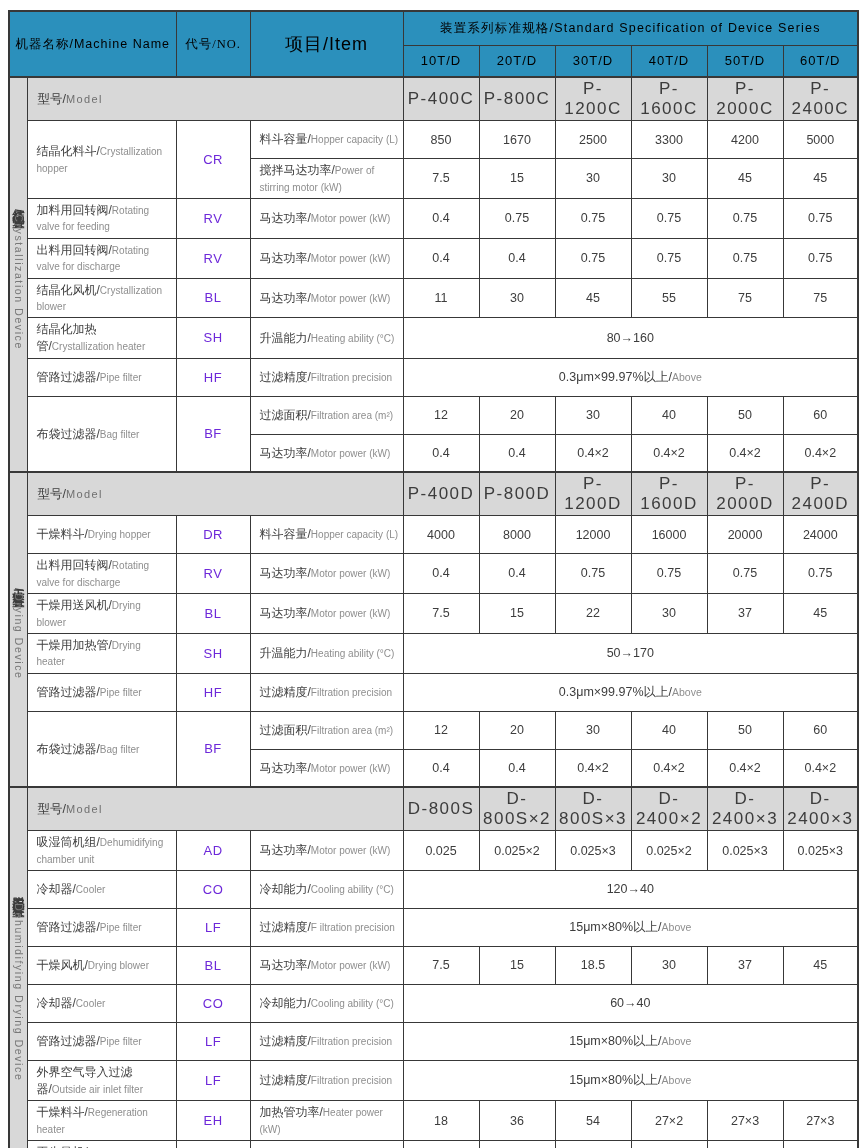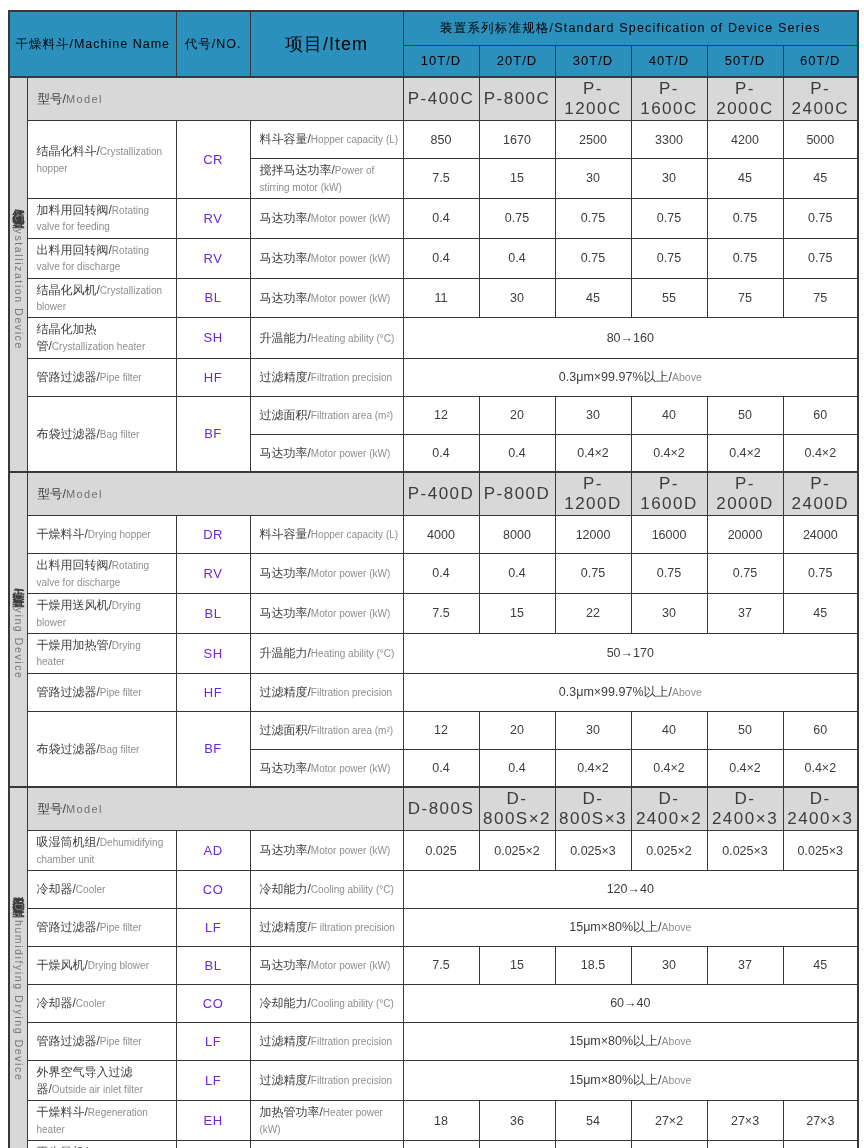--- a/index.html
+++ b/index.html
@@ -3,21 +3,21 @@
 <meta charset="utf-8">
 <style>
   * { box-sizing: border-box; }
   html,body { margin:0; padding:0; background:#f4f6f8; }
   body { width:864px; height:1148px; font-family:"Liberation Sans","DejaVu Sans",sans-serif; }
   .page { width:864px; height:1148px; background:#ffffff; padding:10px 7px 8px 8px; }
   table.spec { border-collapse:collapse; table-layout:fixed; width:849px; border:2px solid #383838; }
   th, td { border:1px solid #383838; overflow:hidden; }
   thead th { background:#2b90bc; color:#000000; font-weight:normal; text-align:center; vertical-align:middle; }
   th.h-machine { font-size:12.5px; letter-spacing:1px; }
-  th.h-no { font-size:12.5px; letter-spacing:1px; }
+  th.h-no { font-size:12.5px; letter-spacing:1px;font-family:Liberation Serif, serif; }
   th.h-item { font-size:18px; letter-spacing:1px; }
   th.h-series { font-size:12.5px; letter-spacing:1.2px; height:34px; }
   th.h-cap { font-size:13px; letter-spacing:1px; height:32px; }
   tbody td { height:38px; text-align:center; vertical-align:middle; color:#3d3d3d; font-size:12.5px; background:#ffffff; }
   td.band { background:#d8d8d8; padding:0; }
   .band-text { writing-mode:vertical-rl; text-orientation:mixed; margin:0 auto; line-height:1; white-space:nowrap; }
   .band-text .bcn { color:#3c3c3c; font-size:12px; font-weight:bold; letter-spacing:2px; }
   .band-text .ben { color:#787878; font-size:10.5px; letter-spacing:1.6px; }
   tr.model-row td { background:#d8d8d8; height:37px; }
   td.model-label { text-align:left; padding-left:10px; }
@@ -46,21 +46,21 @@
         <col style="width:153px">
       <col style="width:76px">
         <col style="width:76px">
         <col style="width:76px">
         <col style="width:76px">
         <col style="width:76px">
         <col style="width:75px">
     </colgroup>
     <thead id="spec-thead">
         <tr>
-          <th class="h-machine" colspan="2" rowspan="2">干燥料斗/Machine Name</th>
+          <th class="h-machine" colspan="2" rowspan="2">机器名称/Machine Name</th>
           <th class="h-no" rowspan="2">代号/NO.</th>
           <th class="h-item" rowspan="2">项目/Item</th>
           <th class="h-series" colspan="6">装置系列标准规格/Standard Specification of Device Series</th>
         </tr>
         <tr>
           <th class="h-cap">10T/D</th>
           <th class="h-cap">20T/D</th>
           <th class="h-cap">30T/D</th>
           <th class="h-cap">40T/D</th>
           <th class="h-cap">50T/D</th>

